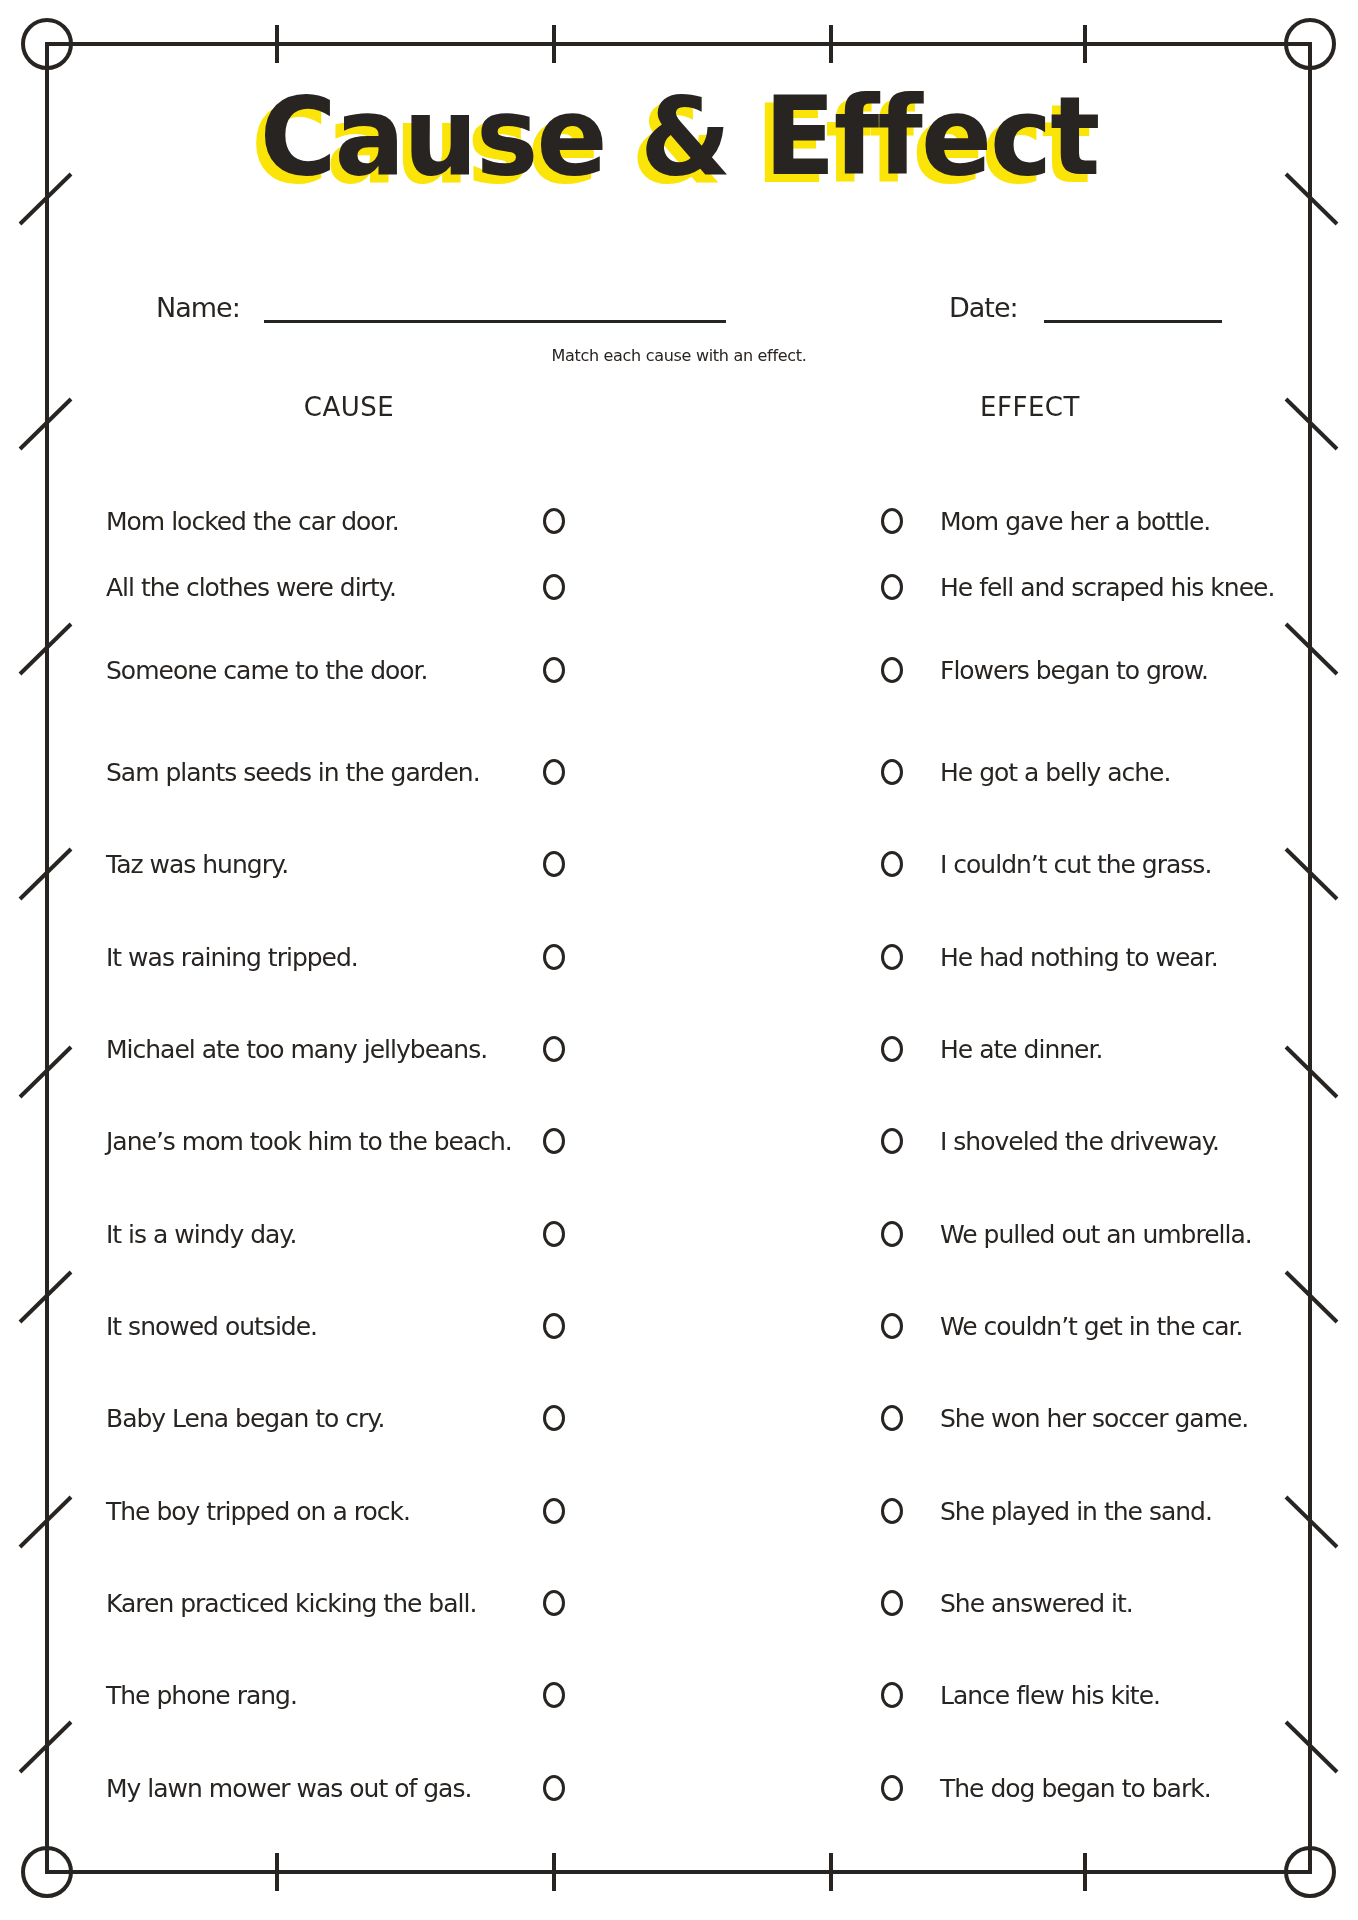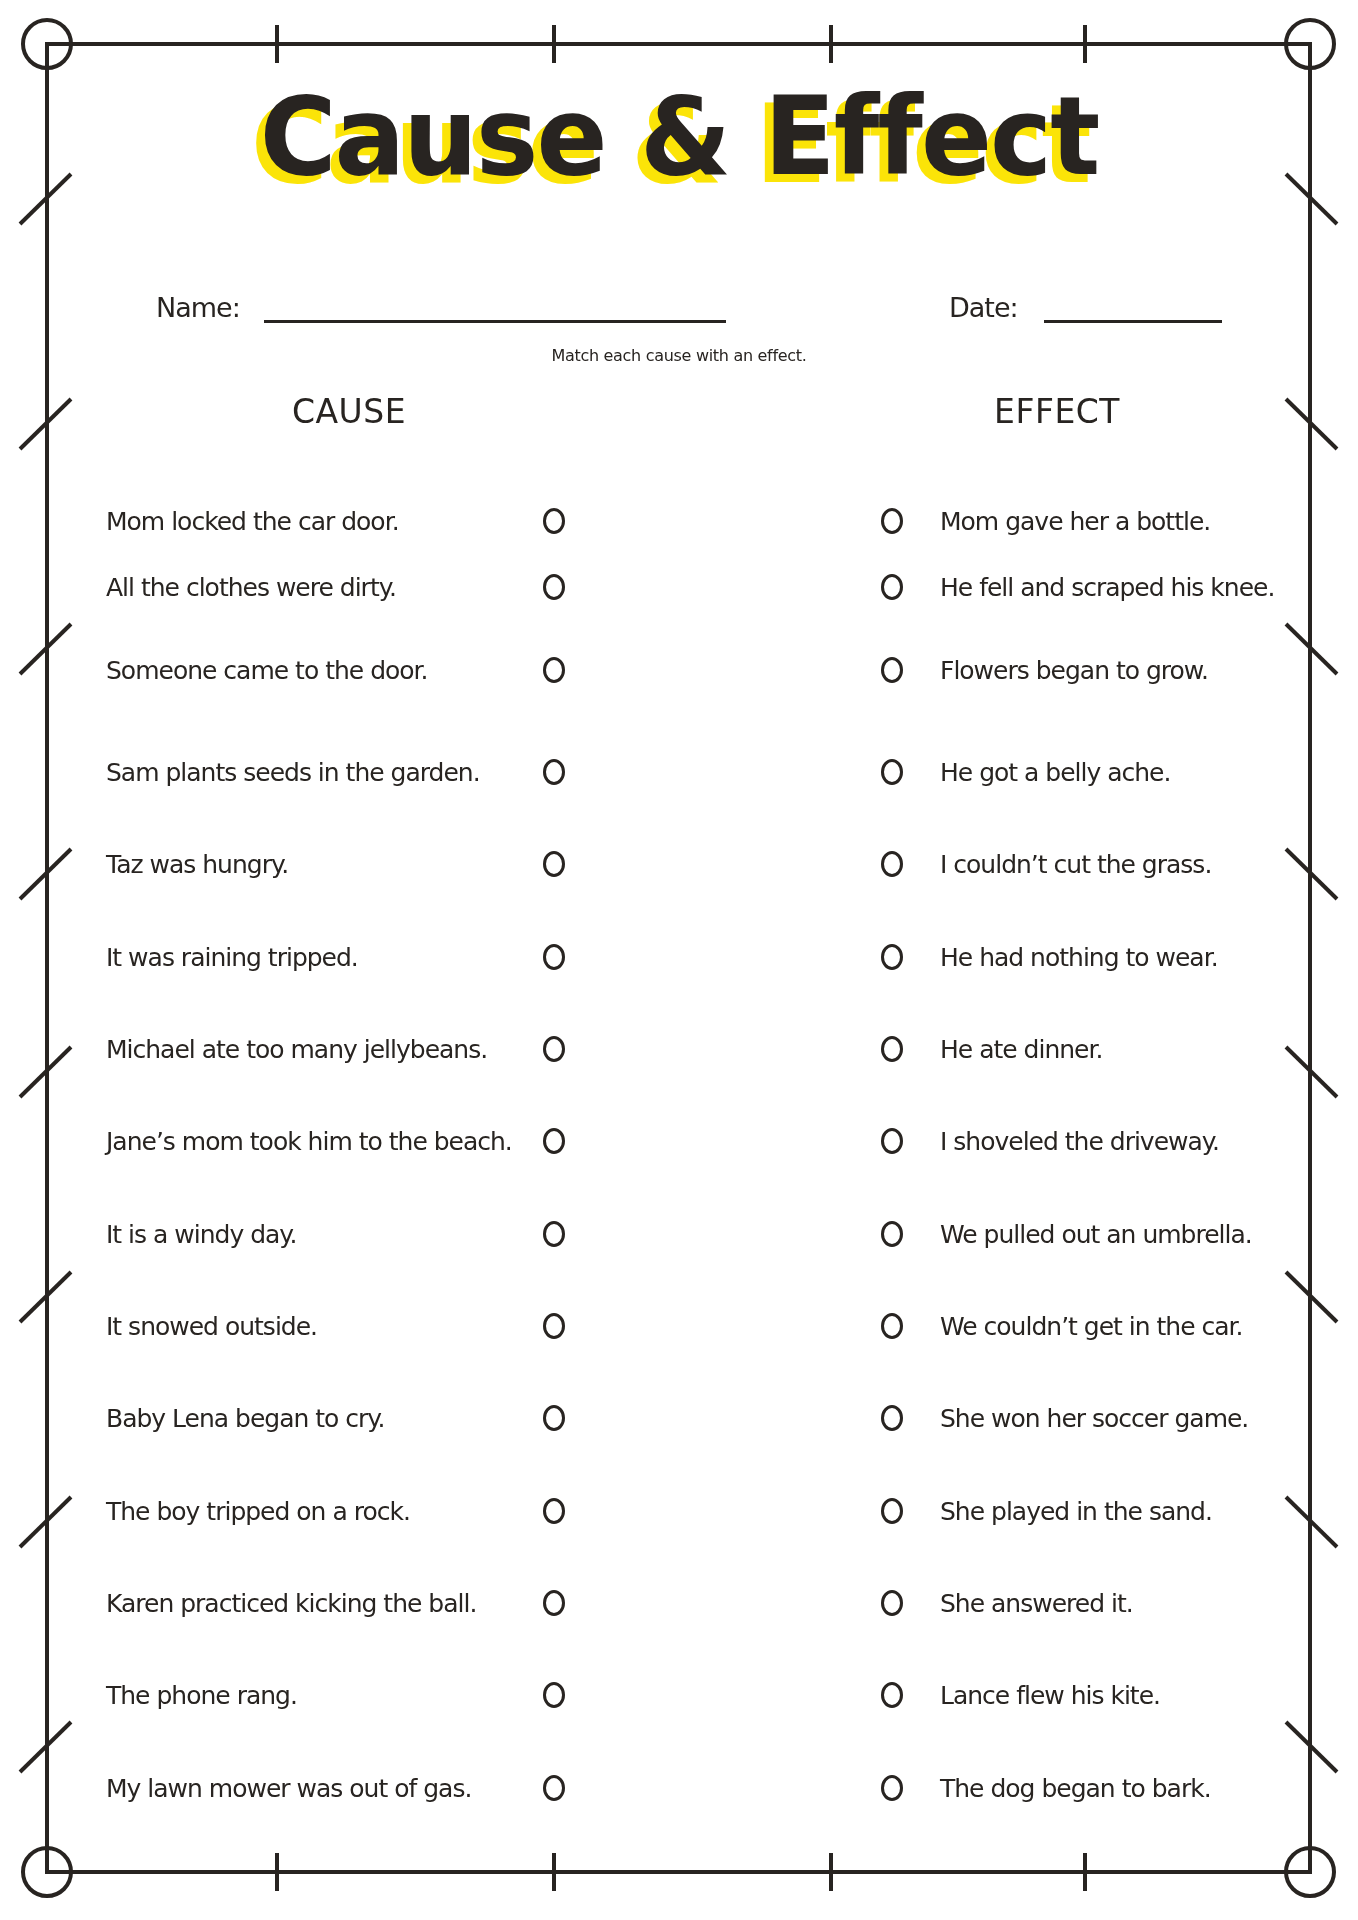--- a/index.html
+++ b/index.html
@@ -37,26 +37,26 @@
   .date-row{left:949px;top:292px;text-align:right;}
   .date-row .write-line{width:178px;margin-left:26px;}
 
   .instruction{
     position:absolute;top:346px;left:0;right:0;
     text-align:center;font-size:16px;letter-spacing:-.3px;
   }
 
   .col-header{
     position:absolute;top:392px;
-    font-size:33px;letter-spacing:.5px;
+    font-size:26px;letter-spacing:.5px;
     transform:translateX(-50%);
     white-space:nowrap;
   }
   .col-header.cause{left:349px;}
-  .col-header.effect{left:1057px;}
+  .col-header.effect{left:1030px;}
 
   .rows{position:absolute;left:0;top:0;width:100%;height:100%;}
   .row{position:absolute;left:0;width:100%;height:44px;}
   .row-text{
     position:absolute;top:0;height:44px;line-height:44px;
     font-size:25px;letter-spacing:-1px;white-space:nowrap;
   }
   .cause-text{left:106px;}
   .effect-text{left:940px;}
   .bubble{

